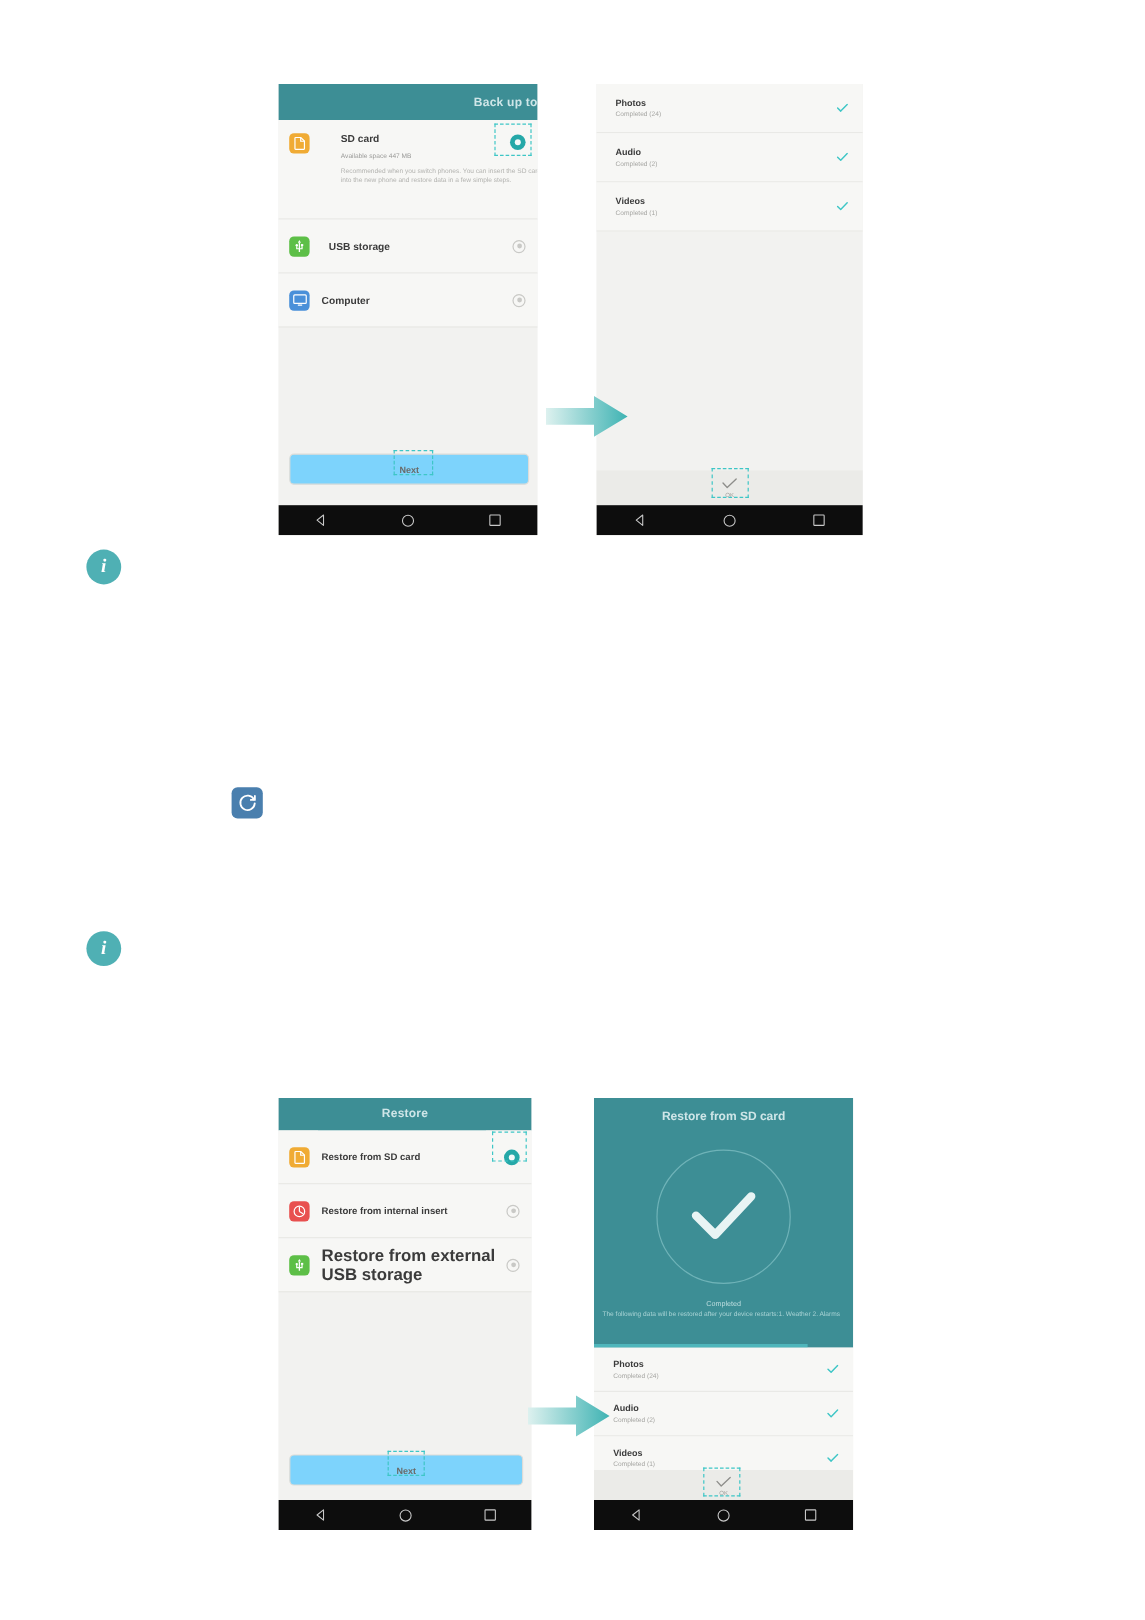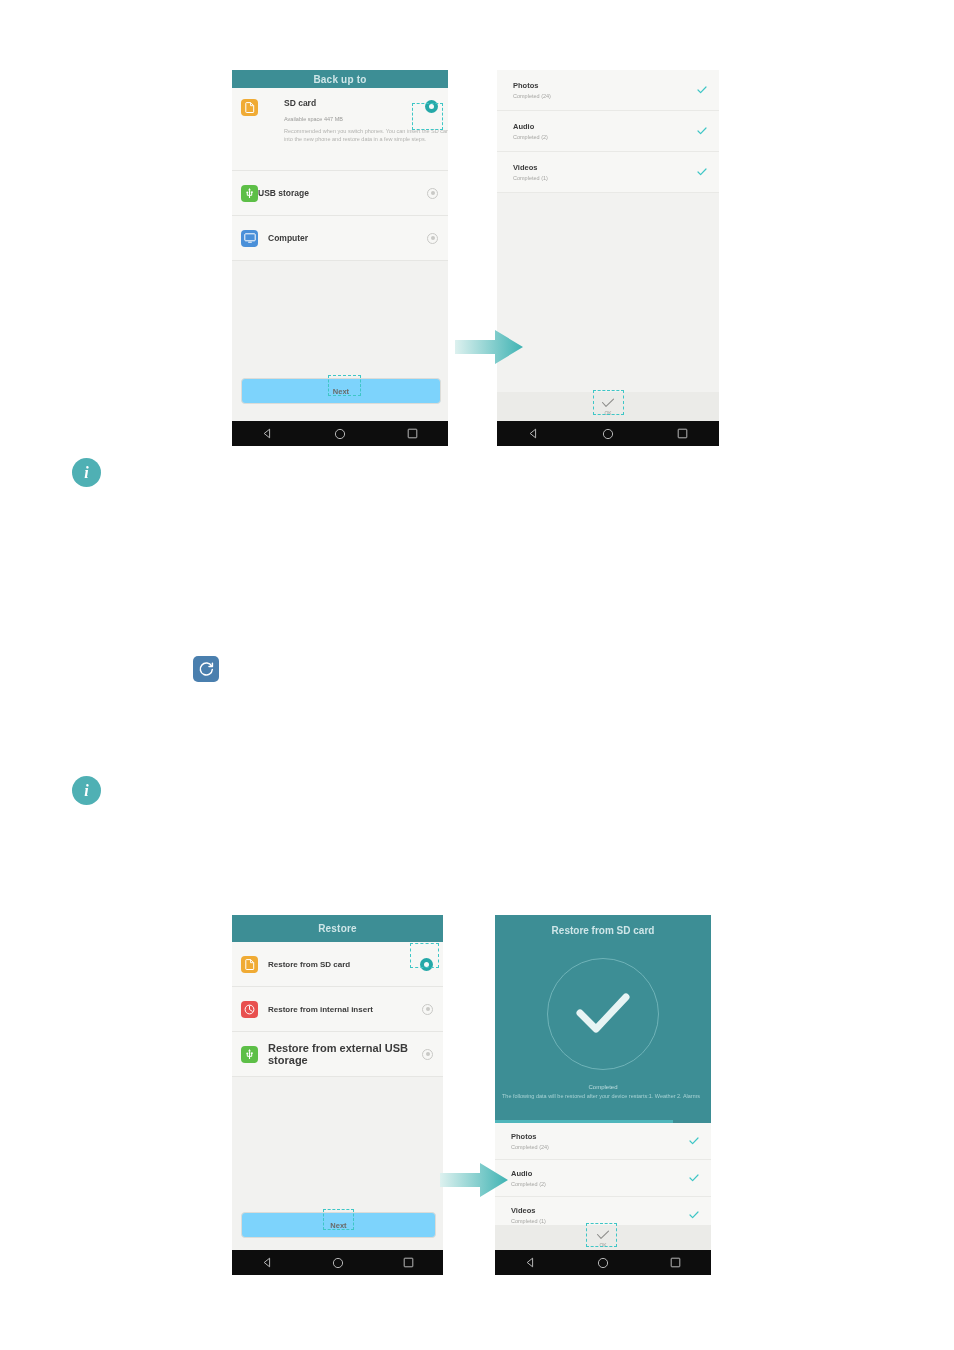--- a/index.html
+++ b/index.html
@@ -196,21 +196,21 @@
     display: flex;
     align-items: center;
     justify-content: center;
   }
 </style>
 </head>
 <body>
 
 <div class="phone" style="left:232px; top:70px; width:216px; height:376px;">
 
-  <div class="phone-header" style="height:18px; font-size:10px;">
+  <div class="phone-header" style="height:30px; font-size:10px;justify-content:flex-end;">
     <span>Back up to</span>
   </div>
   <div class="hdr-underline" style="left:10px; top:30px; width:196px;"></div>
 
   <div class="opt-row" style="padding:10px 10px 10px 9px; min-height:62px;">
     <div class="opt-ico" style="width:17px; height:17px; background:#f0ab34; margin-top:1px;">
       <svg width="10" height="11" viewBox="0 0 10 11" aria-hidden="true">
         <path d="M1.4 0.6h4.3l3 3v6.3a.6.6 0 0 1-.6.6H1.4a.6.6 0 0 1-.6-.6V1.2a.6.6 0 0 1 .6-.6z" fill="none" stroke="#ffffff" stroke-width="1"></path>
         <path d="M5.6 0.7v3h2.9" fill="none" stroke="#ffffff" stroke-width="1"></path>
       </svg>
@@ -230,21 +230,21 @@
   <div class="opt-row" style="padding:8px 10px 8px 9px; align-items:center; height:28px;">
     <div class="opt-ico" style="width:17px; height:17px; background:#5dbf47;">
       <svg width="9" height="12" viewBox="0 0 9 12" aria-hidden="true">
         <path d="M4.5 11V3.2" stroke="#ffffff" stroke-width="1.1" fill="none"></path>
         <path d="M4.5 1.1l1.3 2.1H3.2z" fill="#ffffff"></path>
         <path d="M2.3 6.2v2.1h4.4V5.6" stroke="#ffffff" stroke-width="1" fill="none"></path>
         <circle cx="2.3" cy="5.4" r="1" fill="#ffffff"></circle>
         <rect x="5.8" y="4.4" width="1.9" height="1.6" fill="#ffffff"></rect>
       </svg>
     </div>
-    <div class="opt-txt" style="margin-left:0;">
+    <div class="opt-txt" style="margin-left:16px;">
       <div class="opt-title" style="font-size:8.5px;">USB storage</div>
     </div>
     <div class="radio off" style="width:11px; height:11px;">
       <span class="dot" style="width:4px; height:4px;"></span>
     </div>
   </div>
 
   <div class="opt-row" style="padding:8px 10px 8px 9px; align-items:center; height:28px;">
     <div class="opt-ico" style="width:17px; height:17px; background:#4a90d9;">
       <svg width="12" height="10" viewBox="0 0 12 10" aria-hidden="true">
@@ -401,21 +401,21 @@
     <div class="opt-ico" style="width:17px; height:17px; background:#5dbf47;">
       <svg width="9" height="12" viewBox="0 0 9 12" aria-hidden="true">
         <path d="M4.5 11V3.2" stroke="#ffffff" stroke-width="1.1" fill="none"></path>
         <path d="M4.5 1.1l1.3 2.1H3.2z" fill="#ffffff"></path>
         <path d="M2.3 6.2v2.1h4.4V5.6" stroke="#ffffff" stroke-width="1" fill="none"></path>
         <circle cx="2.3" cy="5.4" r="1" fill="#ffffff"></circle>
         <rect x="5.8" y="4.4" width="1.9" height="1.6" fill="#ffffff"></rect>
       </svg>
     </div>
     <div class="opt-txt" style="margin-left:10px;">
-      <div class="opt-title" style="font-size:11px;">Restore from external USB storage</div>
+      <div class="opt-title" style="font-size:14px;">Restore from external USB storage</div>
     </div>
     <div class="radio off" style="width:11px; height:11px;">
       <span class="dot" style="width:4px; height:4px;"></span>
     </div>
   </div>
 
   <div class="next-btn" style="left:9px; top:297px; width:193px; height:24px; font-size:7.5px;">
     <span>Next</span>
   </div>
   <div class="dashbox" style="left:91px; top:294px; width:31px; height:21px;"></div>

